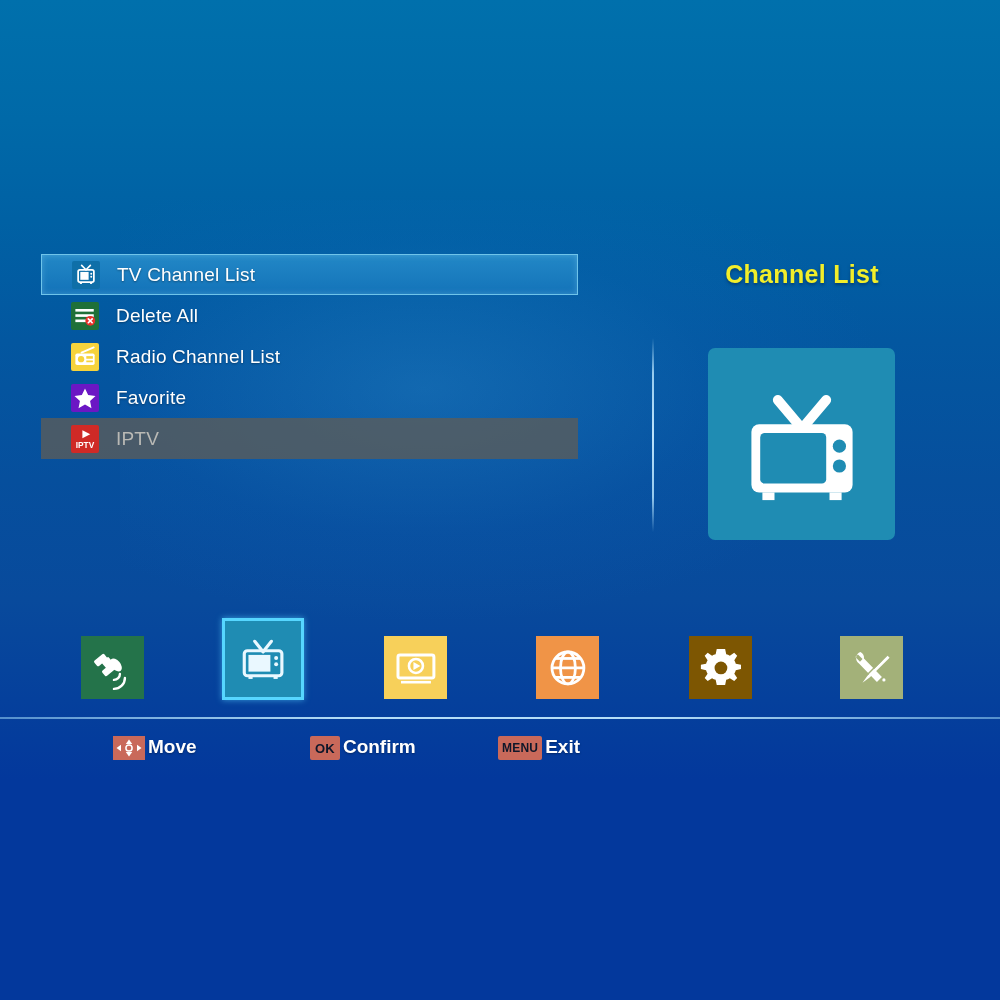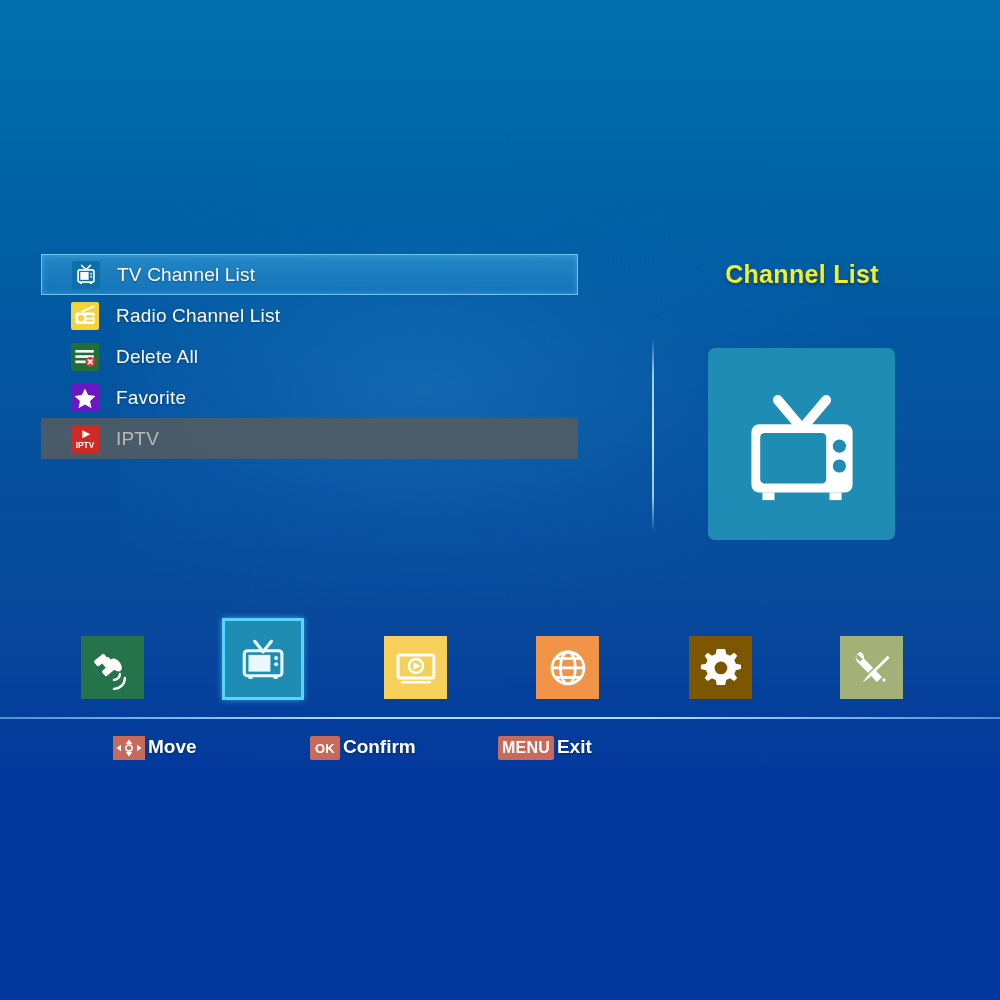--- a/index.html
+++ b/index.html
@@ -191,34 +191,34 @@
 
   .hint {
     position: absolute;
     display: flex;
     align-items: flex-start;
     height: 30px;
   }
 
   .hint-badge {
     background: #c9695a;
-    color: #ffffff;
+    color: #0f172a;
     height: 24px;
     min-width: 24px;
     border-radius: 2px;
     display: flex;
     align-items: center;
     justify-content: center;
     padding: 0 5px;
     font-size: 13px;
     font-weight: bold;
     letter-spacing: 0.2px;
   }
 
-  .hint-badge.tiny { font-size: 16px; padding: 0 4px; }
+  .hint-badge.tiny { font-size: 12px; padding: 0 4px; }
 
   .hint-badge.dpad { padding: 0; width: 32px; }
 
   .hint-text {
     color: #ffffff;
     font-size: 19px;
     font-weight: bold;
     margin-left: 3px;
     text-shadow: 0 1px 2px rgba(0,0,0,0.35);
   }
@@ -247,46 +247,46 @@
           <rect x="9" y="24" width="2.4" height="2.2" fill="#ffffff"></rect>
           <rect x="20.6" y="24" width="2.4" height="2.2" fill="#ffffff"></rect>
         </svg>
       </span>
       <span class="menu-label">TV Channel List</span>
     </div>
 
     <div class="menu-row">
       <span class="menu-icon">
         <svg class="ic-svg" viewBox="0 0 32 32">
-          <rect width="32" height="32" fill="#f6d33c"></rect>
-          <line x1="12" y1="11" x2="26" y2="5" stroke="#ffffff" stroke-width="2" stroke-linecap="round"></line>
-          <rect x="5" y="12" width="22" height="13" rx="2" fill="#ffffff"></rect>
-          <circle cx="11.5" cy="18.5" r="3.6" fill="#f6d33c"></circle>
-          <rect x="17.5" y="15" width="7.5" height="3" fill="#f6d33c"></rect>
-          <rect x="17.5" y="20" width="7.5" height="2" fill="#f6d33c"></rect>
-        </svg>
-      </span>
-      <span class="menu-label">Radio Channel List</span>
-    </div>
-
-    <div class="menu-row">
-      <span class="menu-icon">
-        <svg class="ic-svg" viewBox="0 0 32 32">
           <rect width="32" height="32" fill="#1f7038"></rect>
           <rect x="5" y="8" width="21" height="3" fill="#ffffff"></rect>
           <rect x="5" y="14" width="21" height="3" fill="#ffffff"></rect>
           <rect x="5" y="20" width="13" height="3" fill="#ffffff"></rect>
           <circle cx="22" cy="21.5" r="5.6" fill="#e8312a"></circle>
           <g stroke="#ffffff" stroke-width="1.9" stroke-linecap="round">
             <line x1="19.8" y1="19.3" x2="24.2" y2="23.7"></line>
             <line x1="24.2" y1="19.3" x2="19.8" y2="23.7"></line>
           </g>
         </svg>
       </span>
       <span class="menu-label">Delete All</span>
+    </div>
+
+    <div class="menu-row">
+      <span class="menu-icon">
+        <svg class="ic-svg" viewBox="0 0 32 32">
+          <rect width="32" height="32" fill="#f6d33c"></rect>
+          <line x1="12" y1="11" x2="26" y2="5" stroke="#ffffff" stroke-width="2" stroke-linecap="round"></line>
+          <rect x="5" y="12" width="22" height="13" rx="2" fill="#ffffff"></rect>
+          <circle cx="11.5" cy="18.5" r="3.6" fill="#f6d33c"></circle>
+          <rect x="17.5" y="15" width="7.5" height="3" fill="#f6d33c"></rect>
+          <rect x="17.5" y="20" width="7.5" height="2" fill="#f6d33c"></rect>
+        </svg>
+      </span>
+      <span class="menu-label">Radio Channel List</span>
     </div>
 
     <div class="menu-row">
       <span class="menu-icon">
         <svg class="ic-svg" viewBox="0 0 32 32">
           <rect width="32" height="32" fill="#6b17c4"></rect>
           <polygon fill="#ffffff" points="16,5 19.6,12.6 28,13.6 21.8,19.4 23.4,27.6 16,23.5 8.6,27.6 10.2,19.4 4,13.6 12.4,12.6"></polygon>
         </svg>
       </span>
       <span class="menu-label">Favorite</span>

